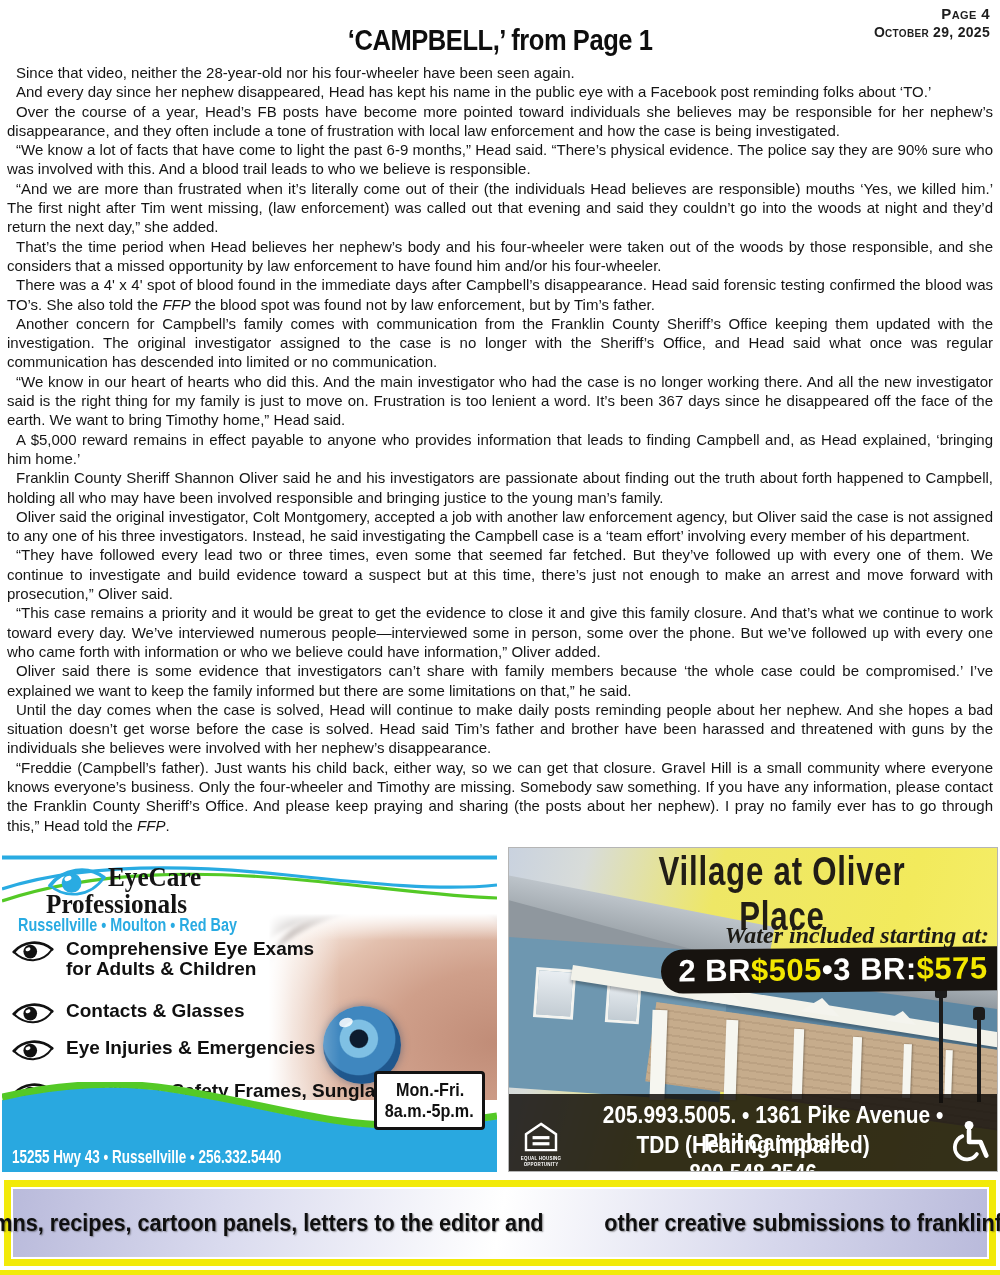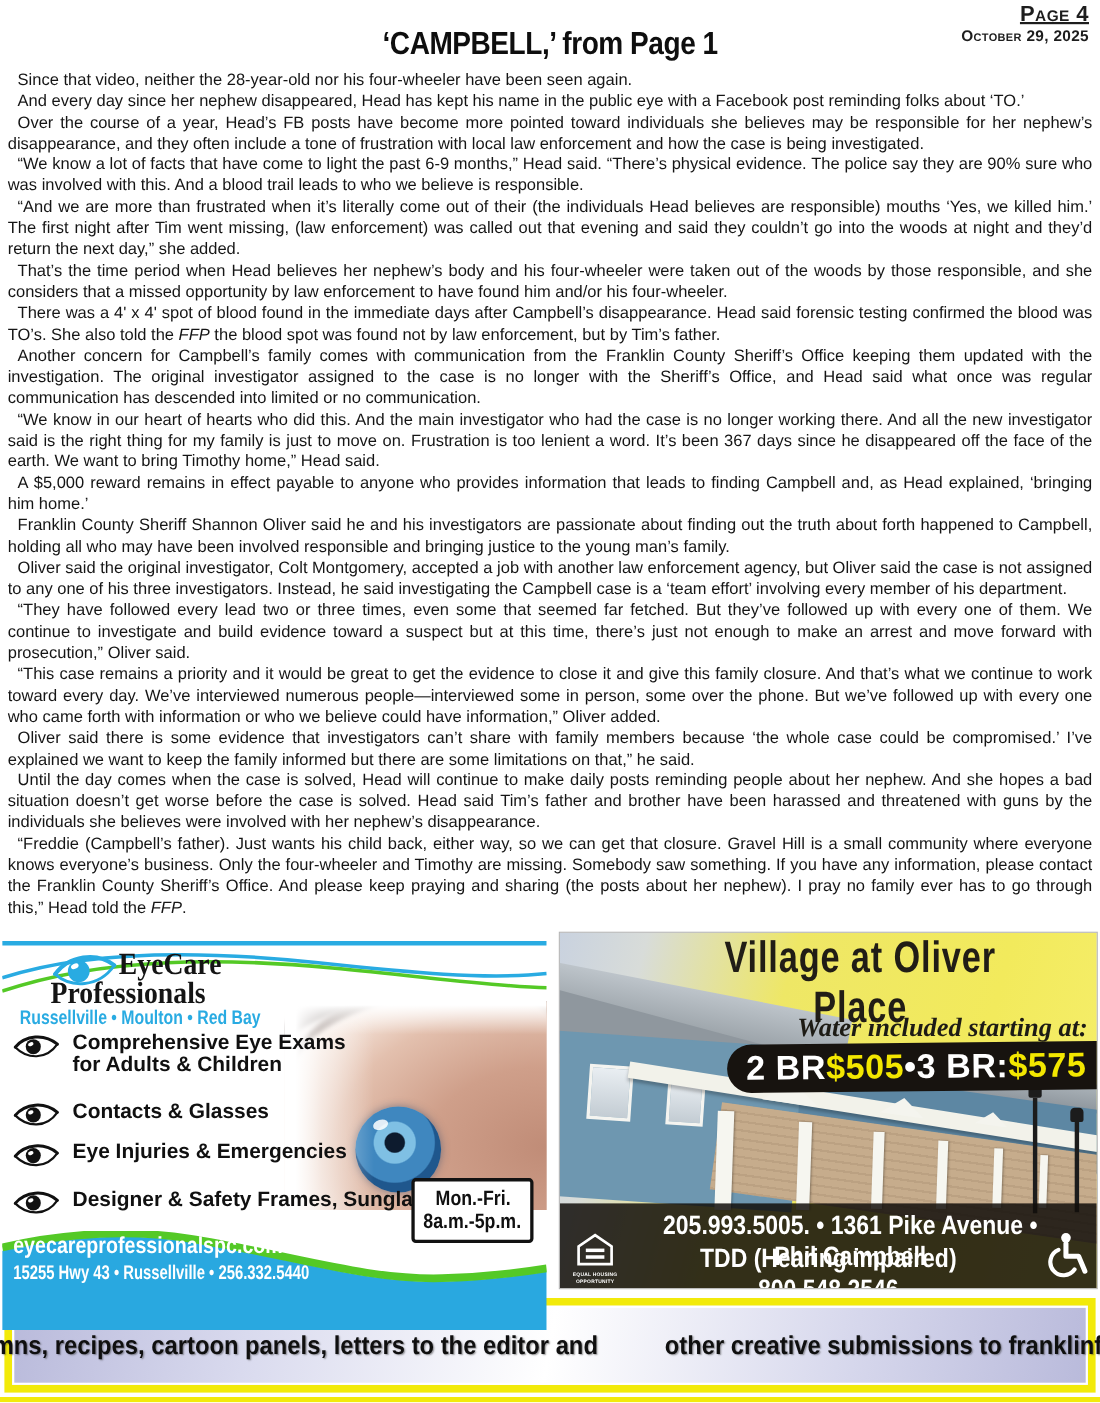--- a/index.html
+++ b/index.html
@@ -2,37 +2,37 @@
 <html><head>
 <meta charset="utf-8">
 <style>
   html,body{margin:0;padding:0;background:#fff;}
   .page{position:relative;width:1000px;height:1275px;background:#fff;overflow:hidden;
         font-family:"Liberation Sans",sans-serif;color:#161616;}
 
   
   .header-right{position:absolute;top:4px;right:10px;text-align:right;font-weight:bold;
                 font-variant:small-caps;color:#1d1d1d;line-height:19px;}
-  .hr-page{font-size:20px;letter-spacing:.4px;text-decoration:underline;}
+  .hr-page{font-size:15px;letter-spacing:.4px;}
   .hr-date{font-size:14px;letter-spacing:.3px;}
 
   .title-wrap{position:absolute;top:24px;left:0;width:100%;text-align:center;}
   .title-inner{display:inline-block;font-weight:bold;font-size:29px;letter-spacing:-.5px;
                transform:scaleX(.88);transform-origin:center;color:#0e0e0e;}
 
   
   .article{position:absolute;top:63px;left:7px;width:986px;height:778px;overflow:hidden;
            font-size:15px;line-height:19.3px;text-align:justify;color:#151515;}
   .article p{margin:0;text-indent:9px;}
   .article em{font-style:italic;}
 
   .cond{display:inline-block;transform-origin:0 50%;}
 
   
-  .ec-ad{position:absolute;left:2px;top:855px;width:495px;height:354px;background:#fff;}
+  .ec-ad{position:absolute;left:2px;top:855px;width:495px;height:317px;background:#fff;}
   .ec-topwaves{position:absolute;top:0;left:0;width:495px;height:56px;}
   .ec-eye-logo{position:absolute;top:9px;left:46px;width:58px;height:36px;}
   .ec-brand1{position:absolute;top:6px;left:106px;font-family:"Liberation Serif",serif;
              font-weight:bold;font-size:28px;color:#141414;transform:scaleX(.9);transform-origin:0 50%;}
   .ec-brand2{position:absolute;top:33px;left:44px;font-family:"Liberation Serif",serif;
              font-weight:bold;font-size:28px;color:#141414;transform:scaleX(.9);transform-origin:0 50%;}
   .ec-locations{position:absolute;top:60px;left:16px;font-size:18px;font-weight:bold;color:#29abe2;}
   .ec-locations .cond{transform:scaleX(.8);}
   .ec-services{position:absolute;top:84px;left:10px;z-index:2;}
   .ec-bullet{display:flex;align-items:flex-start;margin-bottom:15px;}
@@ -224,23 +224,20 @@
 
     <div class="ec-hours">
       <div><span class="cond">Mon.-Fri.</span></div>
       <div><span class="cond">8a.m.-5p.m.</span></div>
     </div>
 
     <svg class="ec-bottom" viewBox="0 0 495 90" preserveAspectRatio="none" xmlns="http://www.w3.org/2000/svg">
       <path d="M0,18 C60,4 120,2 170,10 C260,24 330,48 400,46 C440,45 470,41 495,37 L495,90 L0,90 Z" fill="#29a8e0"></path>
       <path d="M0,15 C60,1 120,-1 170,7 C260,21 330,45 400,43 C440,42 470,38 495,34" stroke="#54c926" stroke-width="7" fill="none"></path>
     </svg>
-    <div class="ec-web">
-      <span class="cond">eyecareprofessionalspc.com</span>
-    </div>
     <div class="ec-addr">
       <span class="cond">15255 Hwy 43 • Russellville • 256.332.5440</span>
     </div>
   </div>
 
   <div class="v-ad">
     <div class="v-photo">
       <div class="ph-roof-far"></div>
       <div class="ph-blue-far"></div>
       <div class="ph-red"></div>

